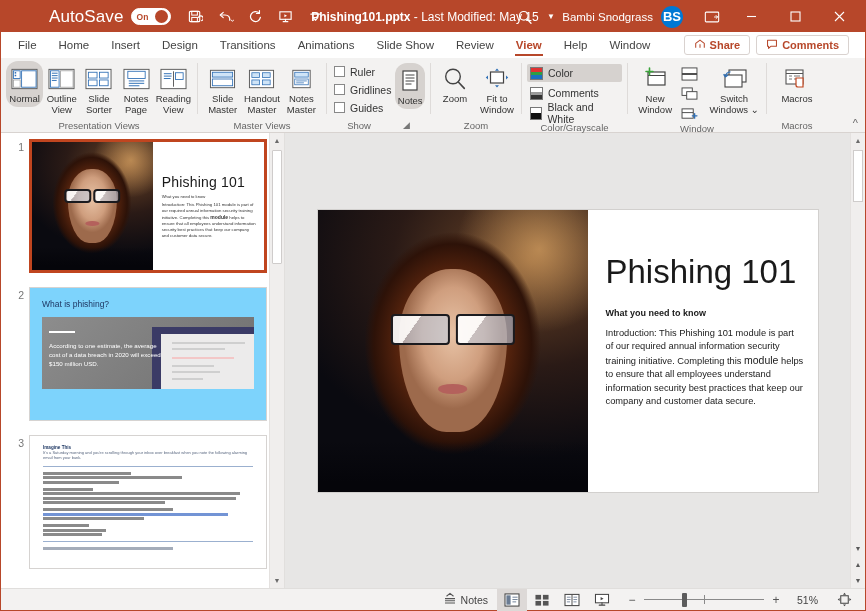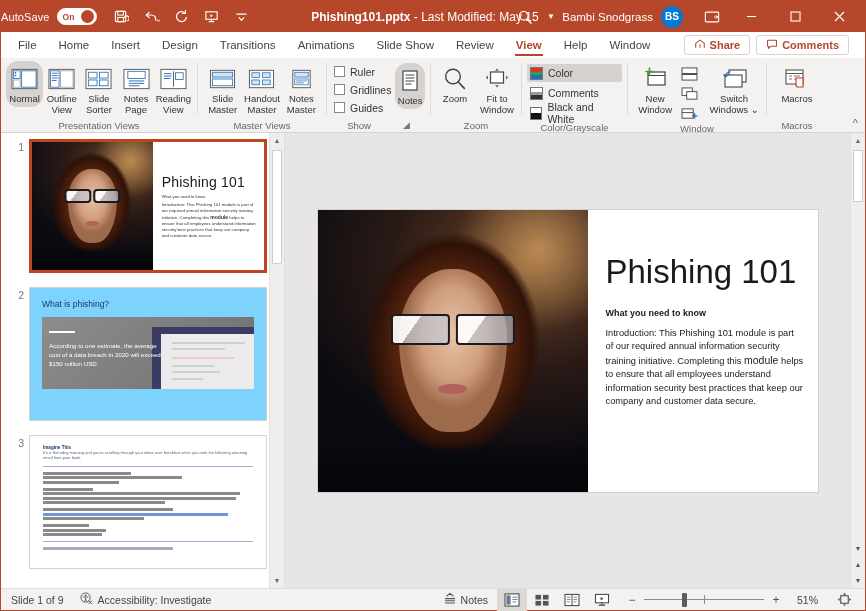--- a/index.html
+++ b/index.html
@@ -10,21 +10,21 @@
     background: #fff;
   }
   .app { width: 866px; height: 611px; display: flex; flex-direction: column;
          border: 1px solid #b7472a; background: #fff; }
 
   
   .titlebar {
     height: 31px; background: #b7472a; color: #fff;
     display: flex; align-items: center; flex: none; position: relative;
   }
-  .autosave-label { font-size: 11px; letter-spacing: .1px; }
+  .autosave-label { font-size: 17px; margin-left: 48px; letter-spacing: .1px; }
   .toggle {
     width: 40px; height: 17px; border-radius: 9px; background: #fff;
     margin-left: 7px; display: flex; align-items: center; position: relative;
     border: 1px solid #fff;
   }
   .toggle .txt { font-size: 8.5px; color: #b7472a; font-weight: bold; margin-left: 5px; }
   .toggle .knob { width: 13px; height: 13px; border-radius: 50%; background: #b7472a;
                   position: absolute; right: 2px; }
   .qat { display: flex; align-items: center; gap: 4px; margin-left: 12px; }
   .qat-btn { width: 26px; height: 24px; display: flex; align-items: center;
@@ -34,21 +34,21 @@
     position: absolute; left: 0; right: 0; text-align: center;
     font-size: 12px; font-weight: bold; pointer-events: none;
   }
   .doctitle span { pointer-events: auto; }
   .caret-sm { display: inline-block; margin-left: 5px; font-size: 8px; vertical-align: 2px; }
   .tb-right { margin-left: auto; display: flex; align-items: center; padding-right: 4px; }
   .search-btn { width: 34px; height: 28px; display: flex; align-items: center; justify-content: center; }
   .username { font-size: 11.5px; margin: 0 8px 0 20px; }
   .avatar {
     width: 22px; height: 22px; border-radius: 50%; background: #0078d4;
-    color: #fff; font-size: 10px; font-weight: bold;
+    color: #fff; font-size: 13px; font-weight: bold;
     display: flex; align-items: center; justify-content: center;
   }
   .ribbon-display { width: 34px; height: 28px; display: flex; align-items: center; justify-content: center; margin-left: 12px;}
   .wbtn { width: 44px; height: 31px; display: flex; align-items: center; justify-content: center; }
 
   
   .tabbar {
     height: 26px; background: #fff; display: flex; align-items: stretch;
     flex: none; padding-left: 6px; position: relative; text-align: right;
   }
@@ -737,34 +737,20 @@
       <div class="bar"></div>
       <div class="vnav">
         <div class="nbtn">▼</div>
         <div class="nbtn">▲</div>
         <div class="nbtn">▼</div>
       </div>
     </div>
   </div>
 
   <div class="status">
-    <div class="st-left">
-      <span class="st-item">Slide 1 of 9</span>
-      <span class="st-item">
-        <span>
-          <svg width="13" height="13" viewBox="0 0 14 14">
-              <circle cx="6" cy="6" r="5" fill="none" stroke="#555" stroke-width="1"></circle>
-              <circle cx="6" cy="3.6" r="1" fill="#555"></circle>
-              <path d="M3.4 5.4h5.2M6 6.2v2M6 8.2l-1.4 2M6 8.2l1.4 2" stroke="#555" stroke-width=".9" stroke-linecap="round"></path>
-              <path d="M9.6 9.6l3 3M12.6 9.6l-3 3" stroke="#555" stroke-width="1" stroke-linecap="round"></path>
-            </svg>
-        </span>
-        <span>Accessibility: Investigate</span>
-      </span>
-    </div>
 
     <div class="st-right">
       <div class="notes-btn">
         <span>
           <svg width="14" height="13" viewBox="0 0 14 13">
               <path d="M3.5 4.2 7 1.4l3.5 2.8" fill="none" stroke="#555" stroke-width="1.1" stroke-linejoin="round"></path>
               <path d="M2 6.6h10M2 8.8h10M2 11h10" stroke="#555" stroke-width="1.1"></path>
             </svg>
         </span>
         <span>Notes</span>

